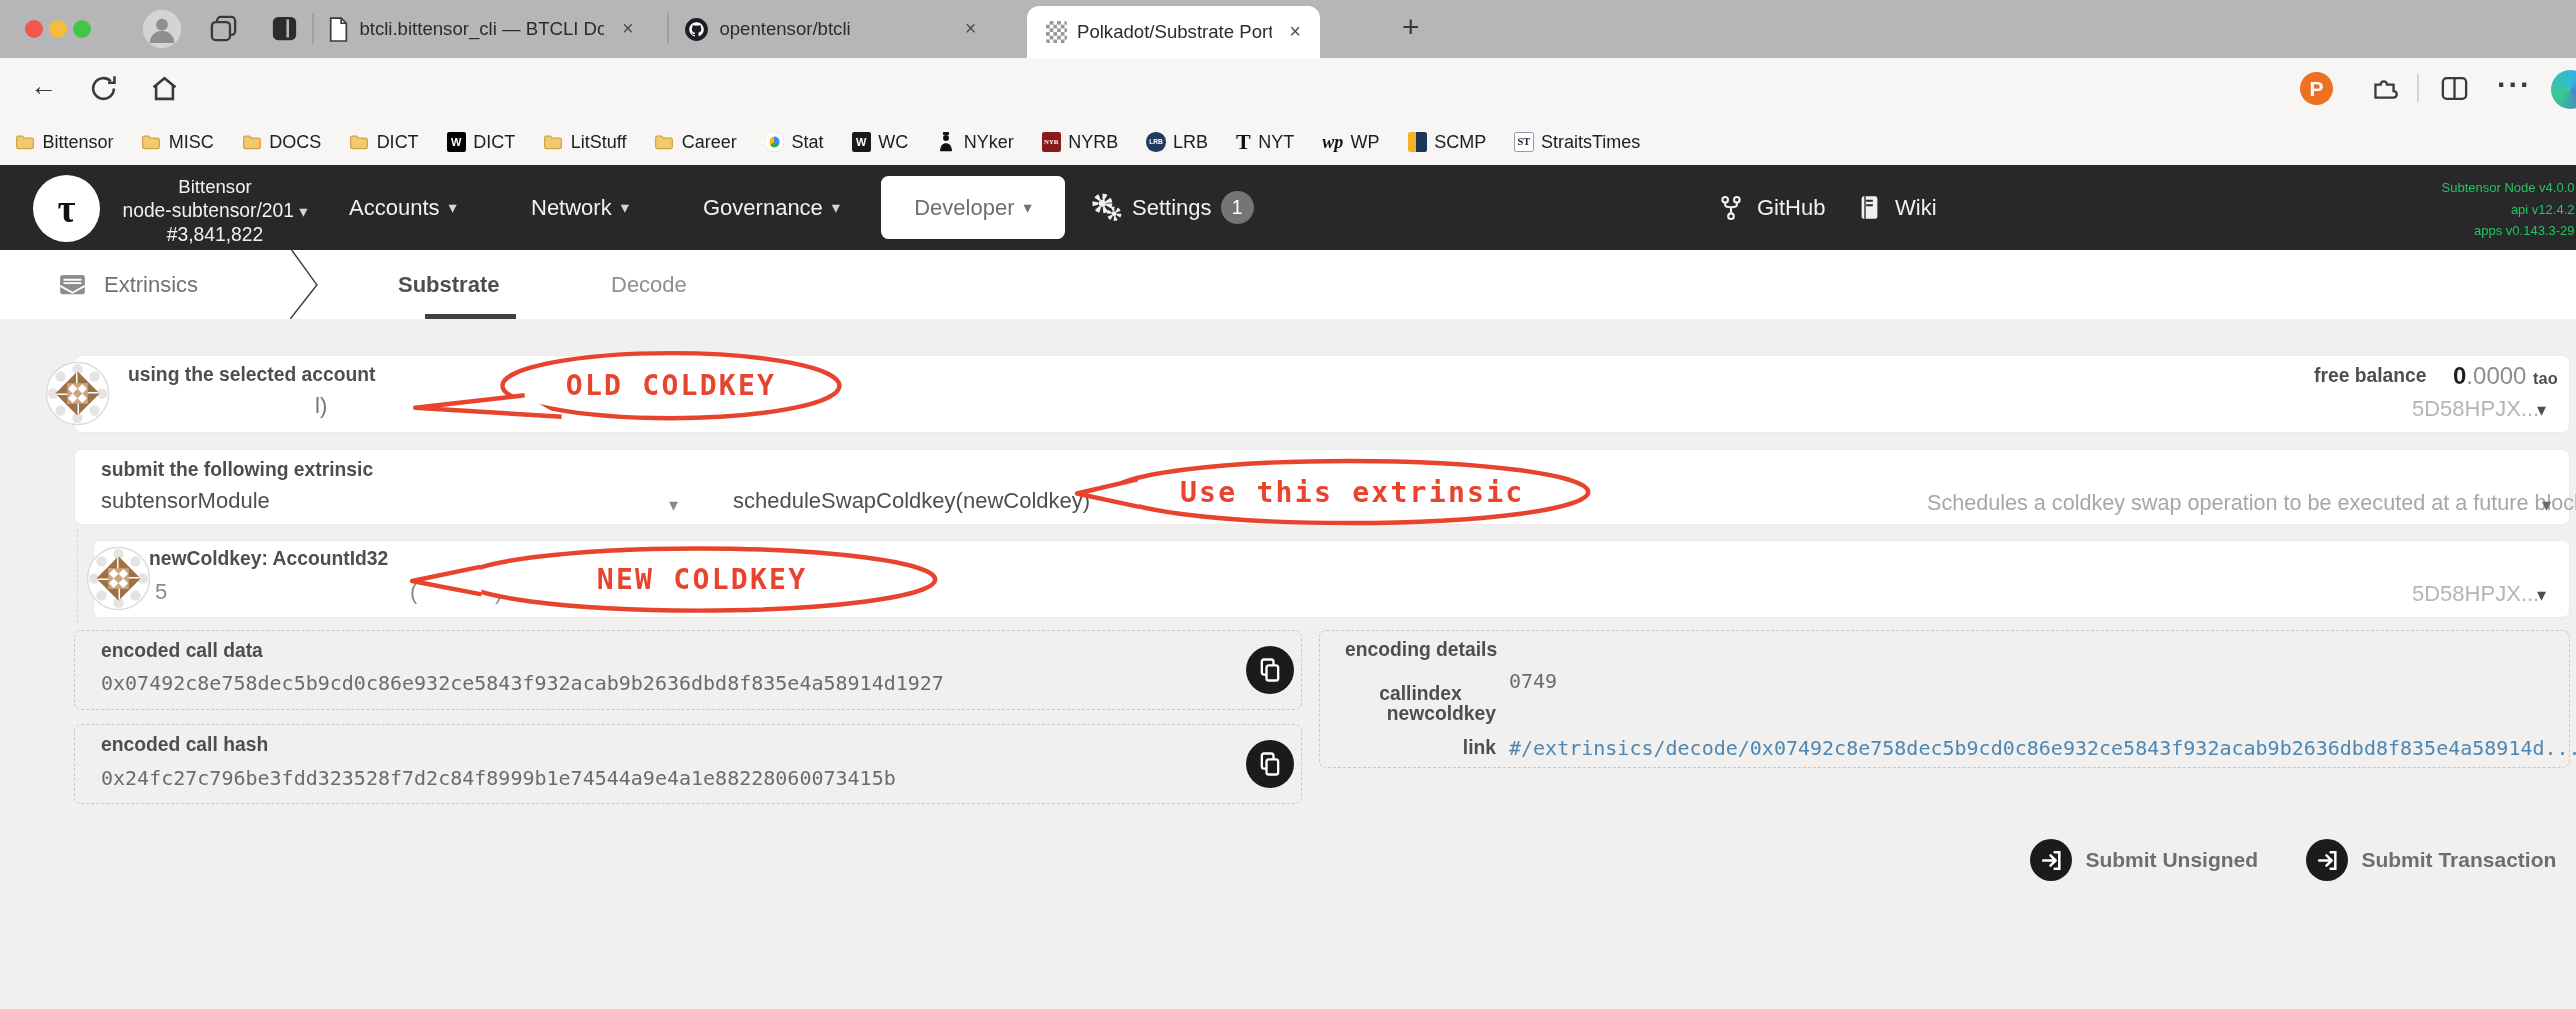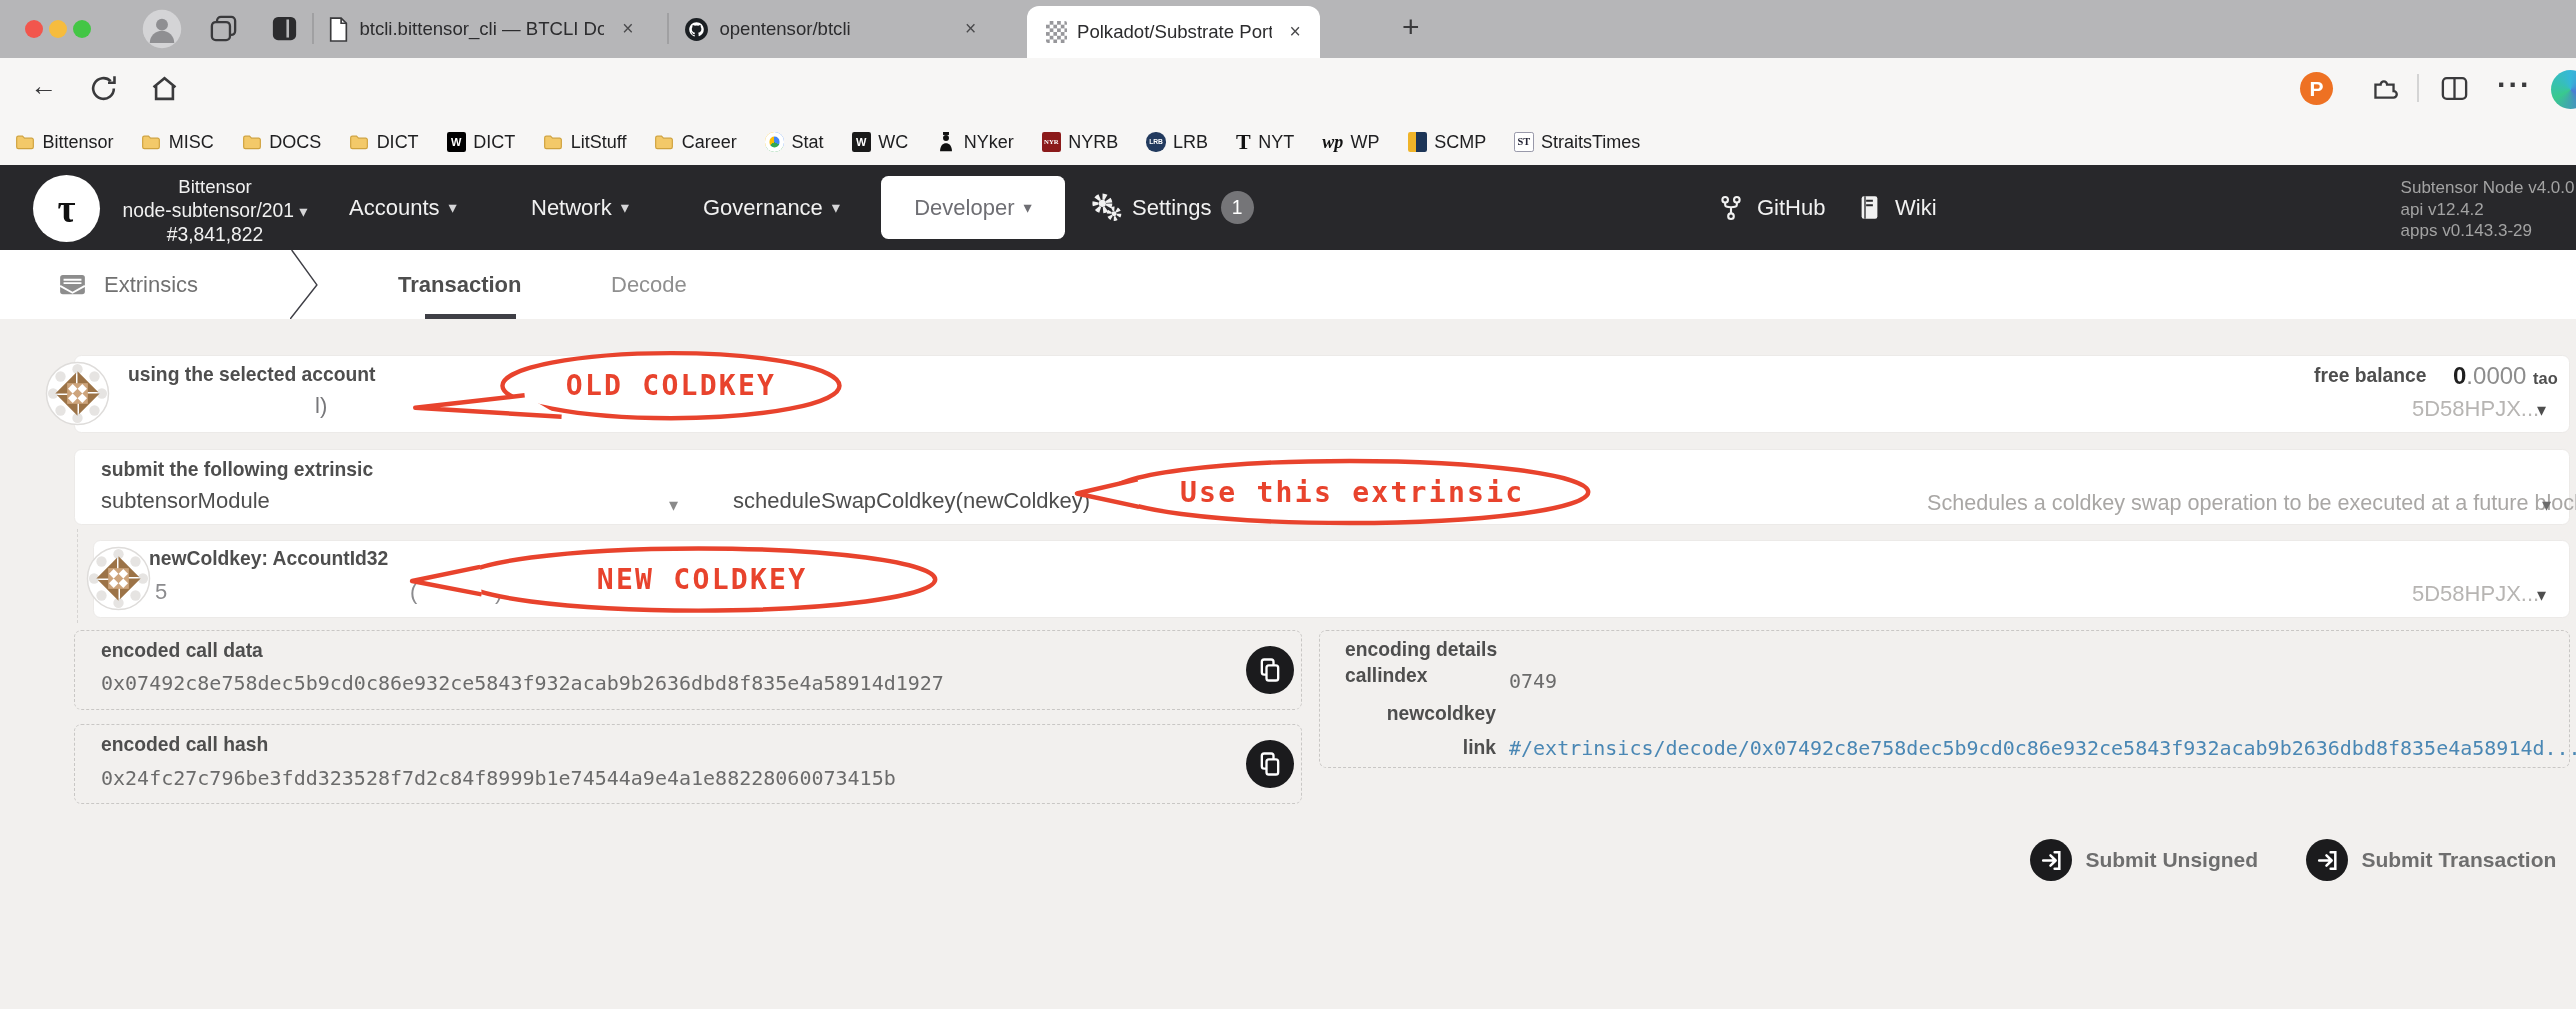--- a/index.html
+++ b/index.html
@@ -32,21 +32,21 @@
   .bicon{width:20px;height:20px;display:flex;align-items:center;justify-content:center;flex:0 0 auto}
   .sq{width:19.3px;height:19.3px;display:flex;align-items:center;justify-content:center;font-weight:700;border-radius:2.2px}
 
   
   .appheader{position:relative;height:85px;background:#28282b;color:#f1f1f1}
   .hnav{position:absolute;top:0;height:85px;display:flex;align-items:center;gap:9px;font-size:22px;color:#f1f1f1}
   .hcaret{font-size:16.4px;color:#d5d5d7}
   .devpill{position:absolute;left:881px;top:11px;width:184px;height:63px;background:#fff;border-radius:7.4px;display:flex;align-items:center;justify-content:center;gap:9px;font-size:22px;color:#6e6e73}
   .badge{width:33px;height:33px;border-radius:50%;background:#757578;color:#fff;font-size:19.3px;display:flex;align-items:center;justify-content:center}
   .chaininfo{position:absolute;left:111px;top:10.4px;width:208px;text-align:center;line-height:1.25}
-  .vers{position:absolute;right:1.5px;top:12px;font-size:17px;line-height:21.6px;color:#a3a3a3}
+  .vers{position:absolute;right:1.5px;top:12px;text-align:right;font-size:13px;line-height:21.6px;color:#22c55e}
 
   
   .pagetabs{position:relative;height:69px;background:#fff}
   .ptab{position:absolute;top:0;height:69px;display:flex;align-items:center;font-size:22px}
 
   
   .content{position:relative;height:690px;background:#f2f0ee}
   .card{position:absolute;background:#fff;border:1.5px solid #eceae8;border-radius:7.4px}
   .dashcard{position:absolute;border:1.5px dashed #c9c7c5;border-radius:7.4px}
   .lbl{font-weight:700;color:#4e4e4e;font-size:19.3px;white-space:nowrap}
@@ -356,21 +356,21 @@
           <rect x="3" y="5" width="18" height="14" rx="2" fill="#8d8d8d"></rect>
           <path d="M5.5 8.5h13M5.5 11h13" stroke="#fff" stroke-width="1.4"></path>
           <path d="M3 13l9 5 9-5" fill="none" stroke="#fff" stroke-width="1.4"></path>
         </svg>
       <span>Extrinsics</span>
     </div>
     <svg class="abs" style="left:290px;top:0" width="30" height="69" viewBox="0 0 40 93">
         <polyline points="2,0 36,47 0,93" fill="none" stroke="#3f3f46" stroke-width="2"></polyline>
       </svg>
     <div class="ptab" style="left:398px;color:#4e4e4e;font-weight:700">
-        <span>Transaction</span>
+        <span>Substrate</span>
       </div>
     <span class="abs" style="left:425px;top:64px;width:91px;height:5.2px;background:#3f3f46"></span>
     <div class="ptab" style="left:611px;color:#8f8f8f">
         <span>Decode</span>
       </div>
   </div>
 
   <div class="content">
 
     <div class="card" style="left:74px;top:36px;width:2496px;height:78px"></div>
@@ -418,21 +418,21 @@
     <span class="abs lbl" style="left:101px;top:415px">encoded call hash</span>
     <span class="abs mono" style="left:101px;top:447px">0x24fc27c796be3fdd323528f7d2c84f8999b1e74544a9e4a1e88228060073415b</span>
     <div class="copybtn" style="left:1246px;top:421px">
         <svg width="28" height="28" viewBox="0 0 38 38">
           <use href="#sym-copy"></use>
         </svg>
       </div>
 
     <div class="dashcard" style="left:1319px;top:311px;width:1251px;height:138px"></div>
     <span class="abs lbl" style="left:1345px;top:320px">encoding details</span>
-    <span class="abs lbl" style="left:1345px;top:346px;width:151px;text-align:left">callindex</span>
+    <span class="abs lbl" style="left:1345px;top:364px;width:151px;text-align:center">callindex</span>
     <span class="abs mono" style="left:1509px;top:350px">0749</span>
     <span class="abs lbl" style="left:1345px;top:384px;width:151px;text-align:right">newcoldkey</span>
     <span class="abs lbl" style="left:1345px;top:418px;width:151px;text-align:right">link</span>
     <a class="abs link" style="left:1509px;top:417px;text-decoration:none">#/extrinsics/decode/0x07492c8e758dec5b9cd0c86e932ce5843f932acab9b2636dbd8f835e4a58914d...</a>
 
     <svg class="abs annsvg" style="left:394px;top:26px" width="483" height="85" viewBox="0 0 650 115">
       <ellipse cx="373" cy="55" rx="228" ry="44" fill="#fff" stroke="#e8432d" stroke-width="6"></ellipse>
       <path d="M175 68 L27 85 L225 97 Z" fill="#fff"></path>
       <path d="M175 68 L27 85 L225 97" fill="none" stroke="#e8432d" stroke-width="6" stroke-linejoin="round"></path>
       <text x="373" y="68" text-anchor="middle" fill="#e8432d">OLD COLDKEY</text>

